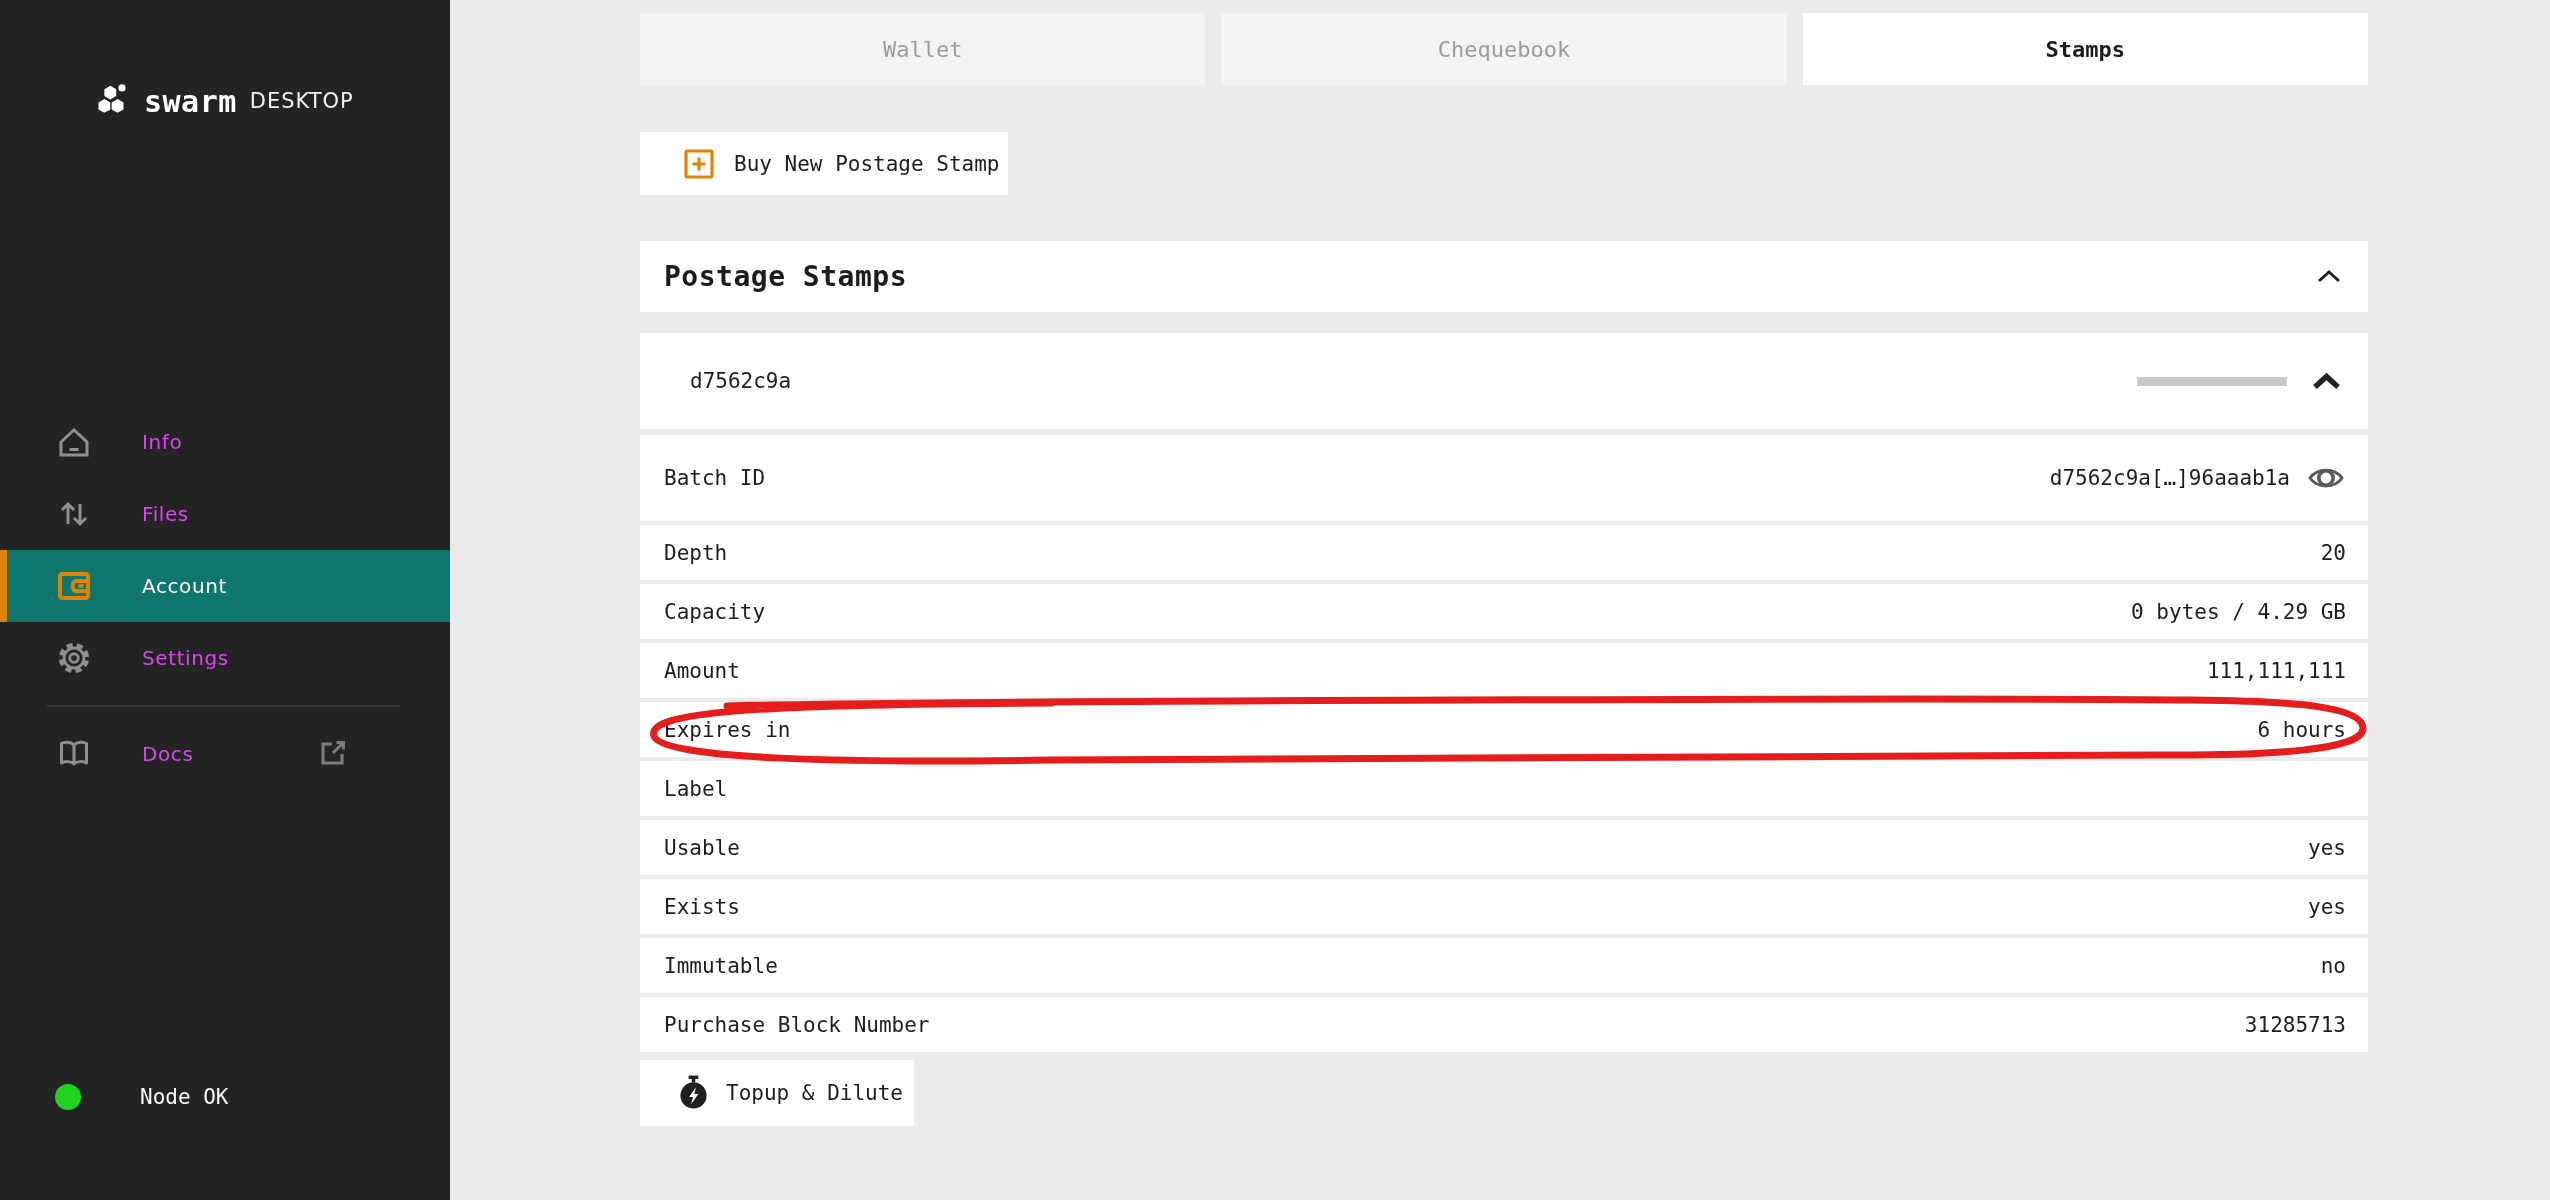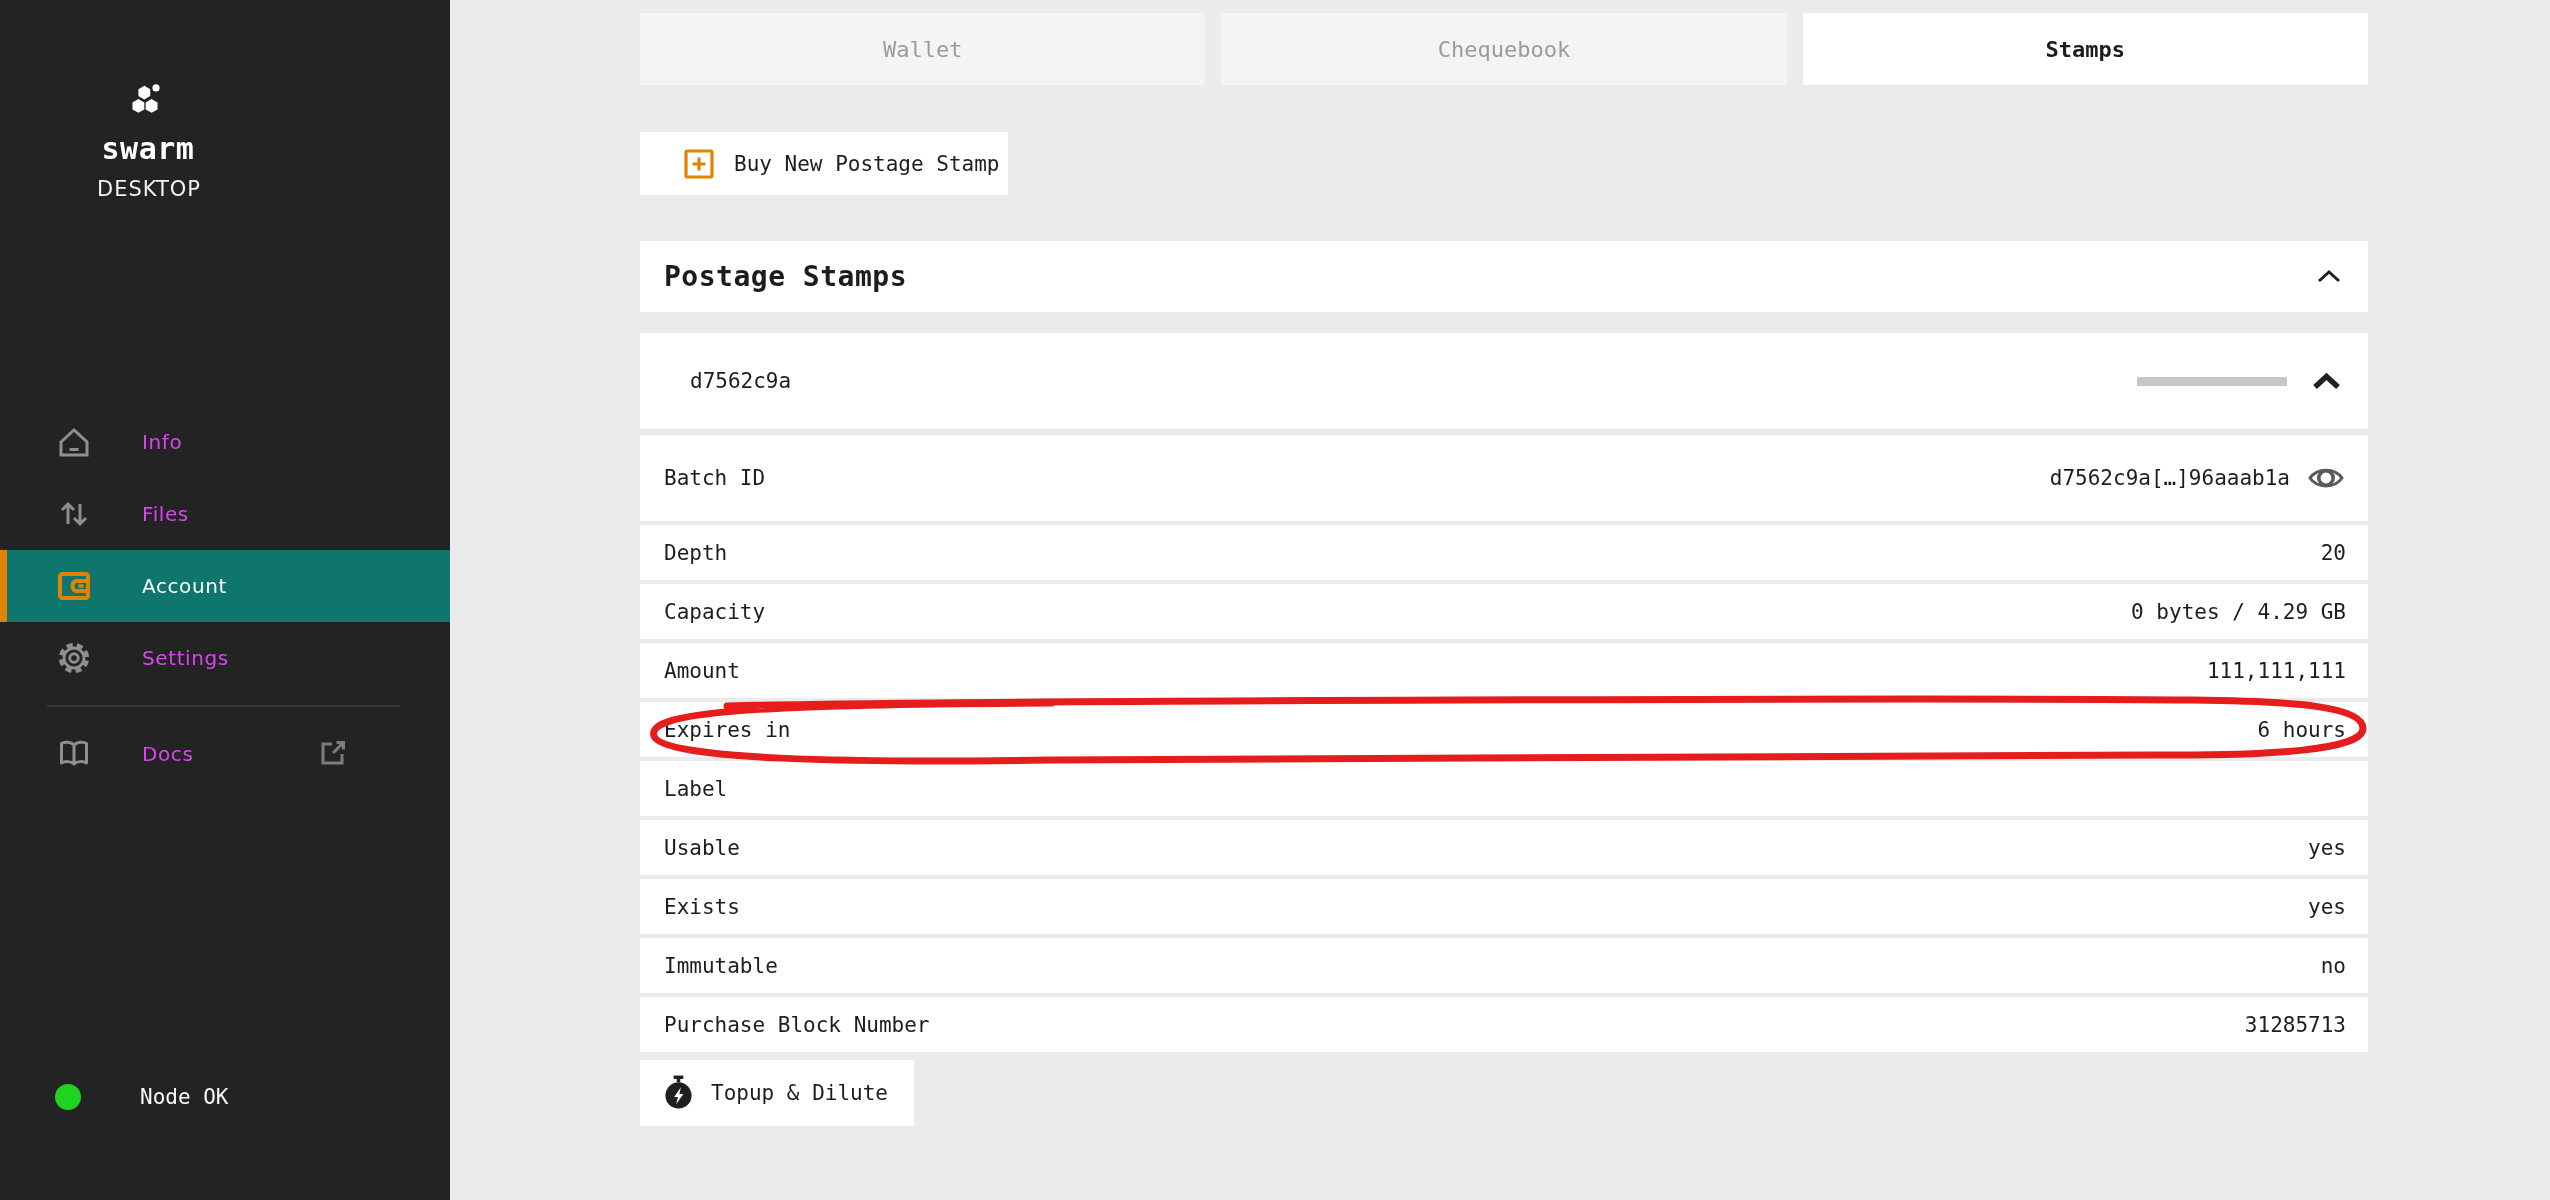--- a/index.html
+++ b/index.html
@@ -1,21 +1,21 @@
 <!DOCTYPE html>
 <html><head>
 <meta charset="utf-8">
 <style>
   html,body{margin:0;padding:0;}
   body{font-family:"DejaVu Sans Mono","Liberation Mono",monospace;}
   .page{position:relative;width:2550px;height:1200px;background:#ebebeb;overflow:hidden;}
 
   
   .sidebar{position:absolute;left:0;top:0;width:450px;height:1200px;background:#232323;}
-  .logo{position:absolute;left:95px;top:82px;display:flex;align-items:center;gap:11px;flex-direction:column;}
+  .logo{position:absolute;left:95px;top:82px;display:flex;align-items:center;gap:11px;}
   .logo-name{color:#fff;font-size:30px;font-weight:700;letter-spacing:0.5px;}
   .logo-suffix{color:#f2f2f2;font-family:"DejaVu Sans","Liberation Sans",sans-serif;font-size:21px;font-weight:400;letter-spacing:1px;margin-left:2px;}
   .nav{position:absolute;left:0;top:406px;width:450px;}
   .nav-item{position:relative;display:flex;align-items:center;height:72px;padding-left:55px;cursor:pointer;}
   .nav-item .nav-icon{width:38px;height:38px;display:flex;align-items:center;justify-content:center;}
   .nav-item .nav-label{margin-left:49px;font-family:"DejaVu Sans","Liberation Sans",sans-serif;font-size:20px;color:#d946ef;letter-spacing:0.6px;}
   .nav-item.active{background:#0f766e;}
   .nav-item.active::before{content:"";position:absolute;left:0;top:0;bottom:0;width:7px;background:#e08300;}
   .nav-item.active .nav-label{color:#ffffff;}
   .nav-divider{height:2px;background:#3a3a3a;margin:11px 50px 11px 47px;}
@@ -26,21 +26,21 @@
 
   
   .content{position:absolute;left:640px;top:0;width:1728px;}
   .tabs{display:flex;gap:16px;margin-top:13px;}
   .tab{flex:1;height:72px;background:#f4f4f4;color:#9b9b9b;font-size:22px;display:flex;align-items:center;justify-content:center;cursor:pointer;}
   .tab.active{background:#ffffff;color:#1c1c1c;font-weight:700;}
 
   .btn{display:flex;align-items:center;background:#ffffff;border:none;cursor:pointer;font-family:inherit;font-size:21px;color:#1d1d1d;padding:0;}
   .buy-btn{margin-top:47px;width:368px;height:63px;padding-left:42px;}
   .buy-btn .btn-label{margin-left:18px;}
-  .topup-btn{margin-top:8px;width:274px;height:66px;padding-left:23px;}
+  .topup-btn{margin-top:8px;width:274px;height:66px;padding-left:38px;}
   .topup-btn .btn-label{margin-left:17px;}
 
   .section-header{margin-top:46px;height:71px;background:#fff;display:flex;align-items:center;padding:0 26px 0 24px;cursor:pointer;}
   .section-title{font-size:28px;font-weight:700;color:#1c1c1c;letter-spacing:0.5px;}
   .section-header .chev{margin-left:auto;}
 
   .stamp-header{margin-top:21px;height:96px;background:#fff;display:flex;align-items:center;padding:0 26px 0 50px;cursor:pointer;}
   .stamp-name{font-size:21px;color:#1d1d1d;}
   .progress-bar{margin-left:auto;width:150px;height:9px;background:#c7c7c7;border-radius:1px;}
   .stamp-header .chev{margin-left:24px;}

